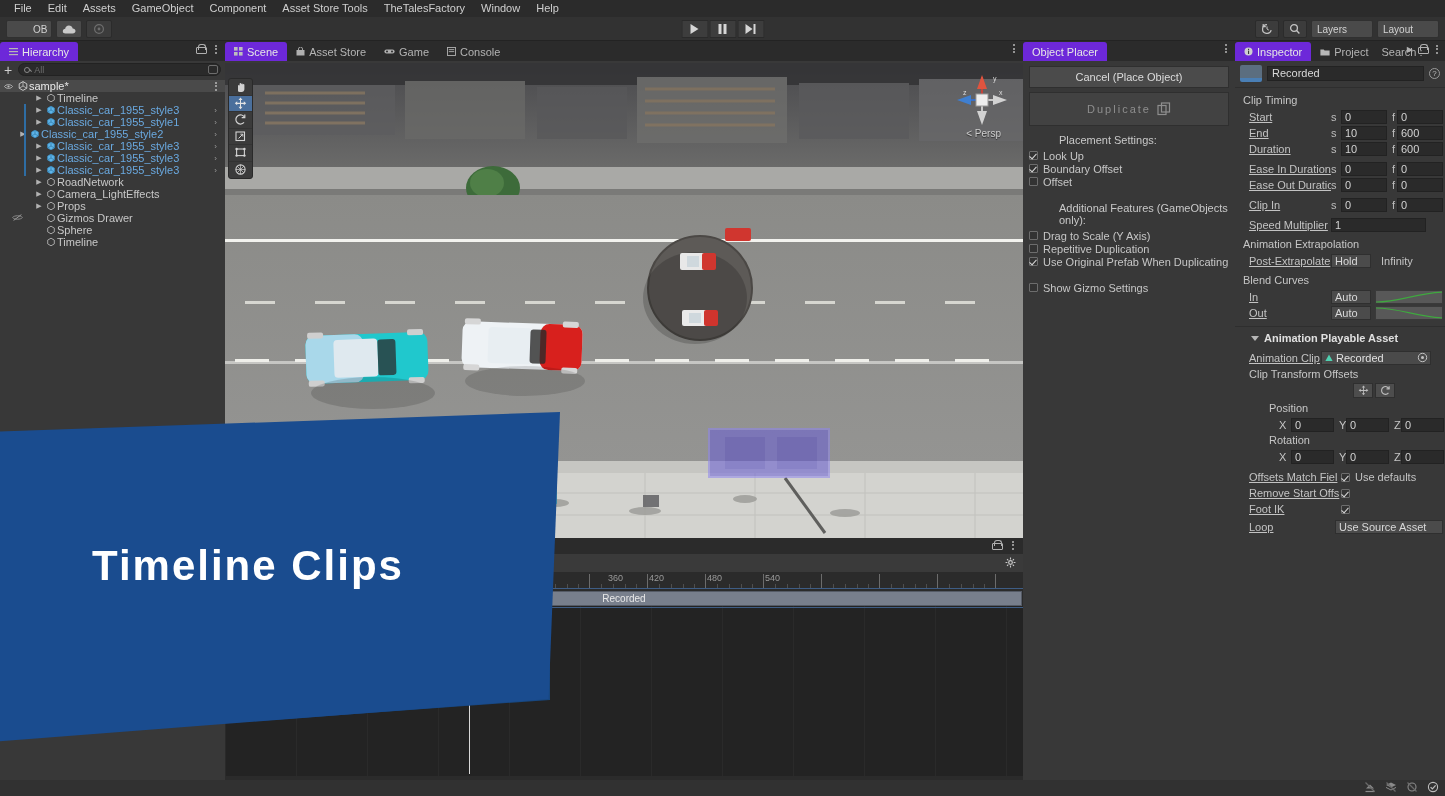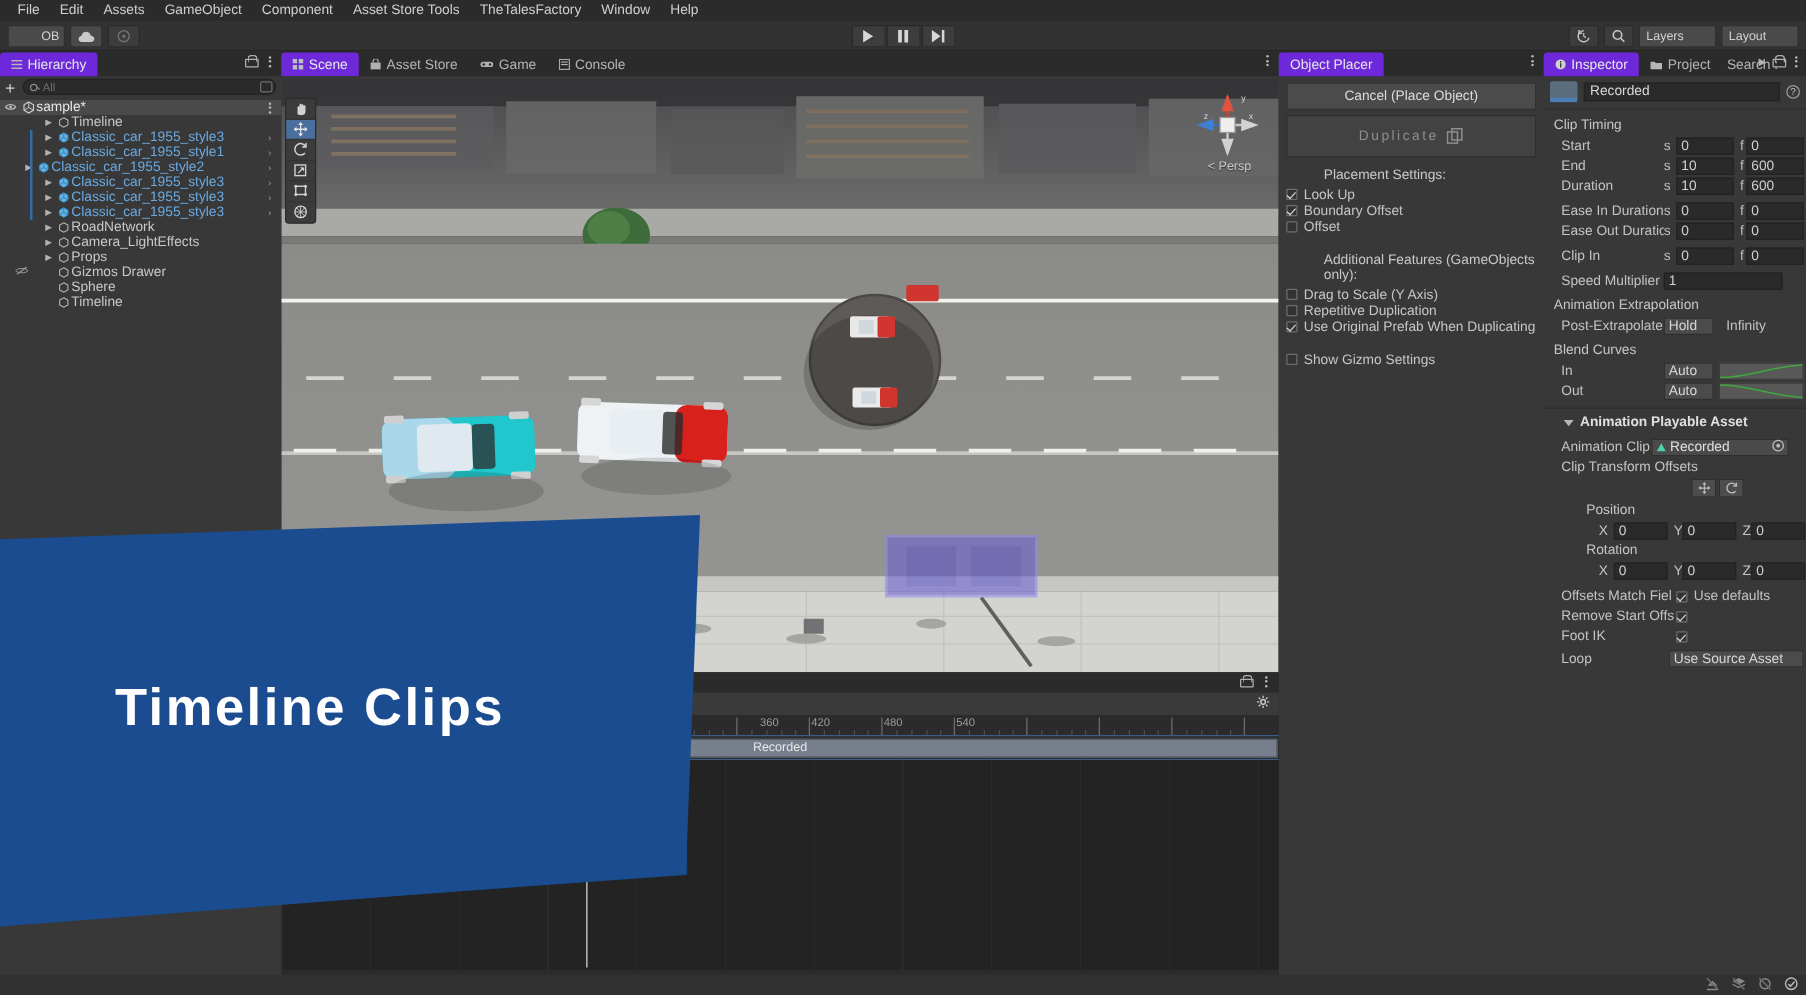--- a/index.html
+++ b/index.html
@@ -104,21 +104,21 @@
   #inspector { left:1235px; top:41px; width:210px; height:755px; background:#383838; }
   .insp-head { height:24px; display:flex; align-items:center; gap:5px; padding:0 5px; background:#383838;}
   .insp-thumb { width:22px; height:17px; background:#5b6e80; border-bottom:4px solid #4a7fb5; border-radius:2px;}
   .namefield { flex:1; height:15px; background:#2a2a2a; border:1px solid #222; display:flex; align-items:center;
      padding:0 4px; font-size:11px; color:#d8d8d8;}
   .helpico { width:11px;height:11px;border:1px solid #9a9a9a;border-radius:50%;font-size:8px;
      display:flex;align-items:center;justify-content:center;color:#bdbdbd;}
   .insp-sep { height:1px; background:#2e2e2e; margin:2px 0 4px; }
   .sect-title { font-size:11px; color:#c6c6c6; padding:2px 0 3px 8px; }
   .frow { display:flex; align-items:center; height:16px; font-size:11px; color:#c3c3c3; padding-left:14px; }
-  .frow .fl { width:82px; white-space:nowrap; overflow:hidden; }
+  .frow .fl { width:82px; white-space:nowrap; overflow:hidden;text-decoration:underline; }
   .fin { height:14px; background:#2a2a2a; border:1px solid #222; display:flex; align-items:center;
      padding:0 3px; font-size:11px; color:#d2d2d2; }
   .unit { width:10px; text-align:left; color:#bdbdbd; }
   .sel-drop { height:14px; background:#4b4b4b; border:1px solid #2f2f2f; display:flex; align-items:center;
      justify-content:space-between; padding:0 3px; font-size:11px; color:#d8d8d8; }
   .curvebox { height:14px; background:#585858; border:1px solid #3a3a3a; position:relative; overflow:hidden; }
   .foldrow { display:flex; align-items:center; gap:5px; height:16px; padding-left:16px; font-size:11px; color:#e0e0e0; font-weight:bold;}
   .tri-d { width:0;height:0;border-left:4px solid transparent;border-right:4px solid transparent;border-top:5px solid #b6b6b6;}
   .xyzrow { display:flex; align-items:center; height:15px; padding-left:28px; gap:0px; font-size:11px;}
   .xyzrow .ax { width:12px; color:#c6c6c6; }

